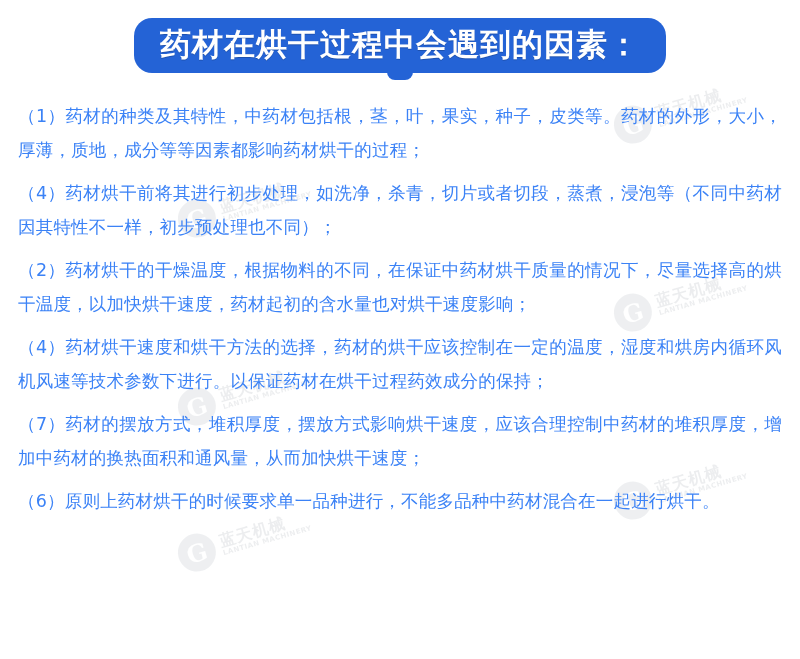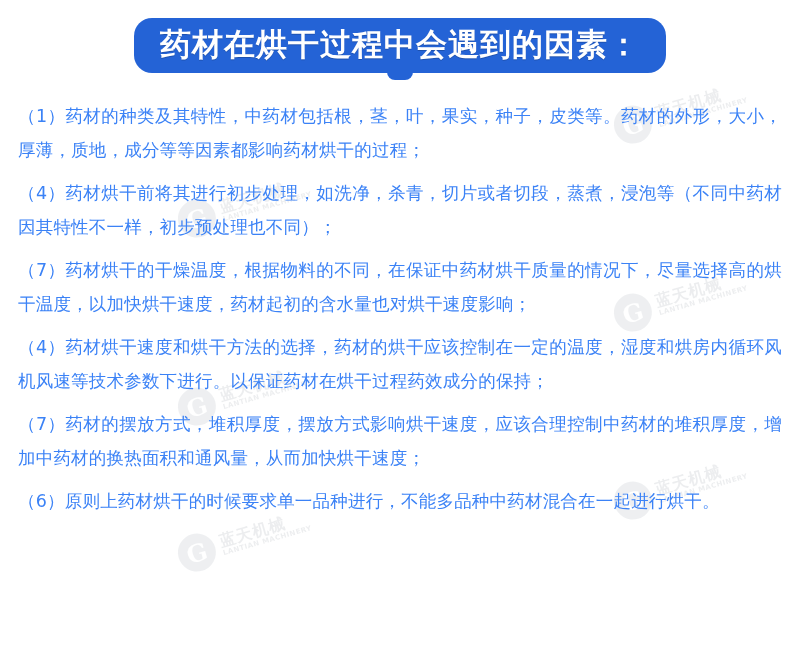--- a/index.html
+++ b/index.html
@@ -176,19 +176,19 @@
 
   <div class="title-wrap">
     <div class="title-banner">
       <span class="title-text">药材在烘干过程中会遇到的因素：</span>
     </div>
   </div>
 
   <div class="content">
     <p class="para">（1）药材的种类及其特性，中药材包括根，茎，叶，果实，种子，皮类等。药材的外形，大小，厚薄，质地，成分等等因素都影响药材烘干的过程；</p>
     <p class="para">（4）药材烘干前将其进行初步处理，如洗净，杀青，切片或者切段，蒸煮，浸泡等（不同中药材因其特性不一样，初步预处理也不同）；</p>
-    <p class="para">（7）药材烘干的干燥温度，根据物料的不同，在保证中药材烘干质量的情况下，尽量选择高的烘干温度，以加快烘干速度，药材起初的含水量也对烘干速度影响；</p>
+    <p class="para">（2）药材烘干的干燥温度，根据物料的不同，在保证中药材烘干质量的情况下，尽量选择高的烘干温度，以加快烘干速度，药材起初的含水量也对烘干速度影响；</p>
     <p class="para">（4）药材烘干速度和烘干方法的选择，药材的烘干应该控制在一定的温度，湿度和烘房内循环风机风速等技术参数下进行。以保证药材在烘干过程药效成分的保持；</p>
     <p class="para">（7）药材的摆放方式，堆积厚度，摆放方式影响烘干速度，应该合理控制中药材的堆积厚度，增加中药材的换热面积和通风量，从而加快烘干速度；</p>
     <p class="para">（6）原则上药材烘干的时候要求单一品种进行，不能多品种中药材混合在一起进行烘干。</p>
   </div>
 
 </div>
 
 </body></html>

